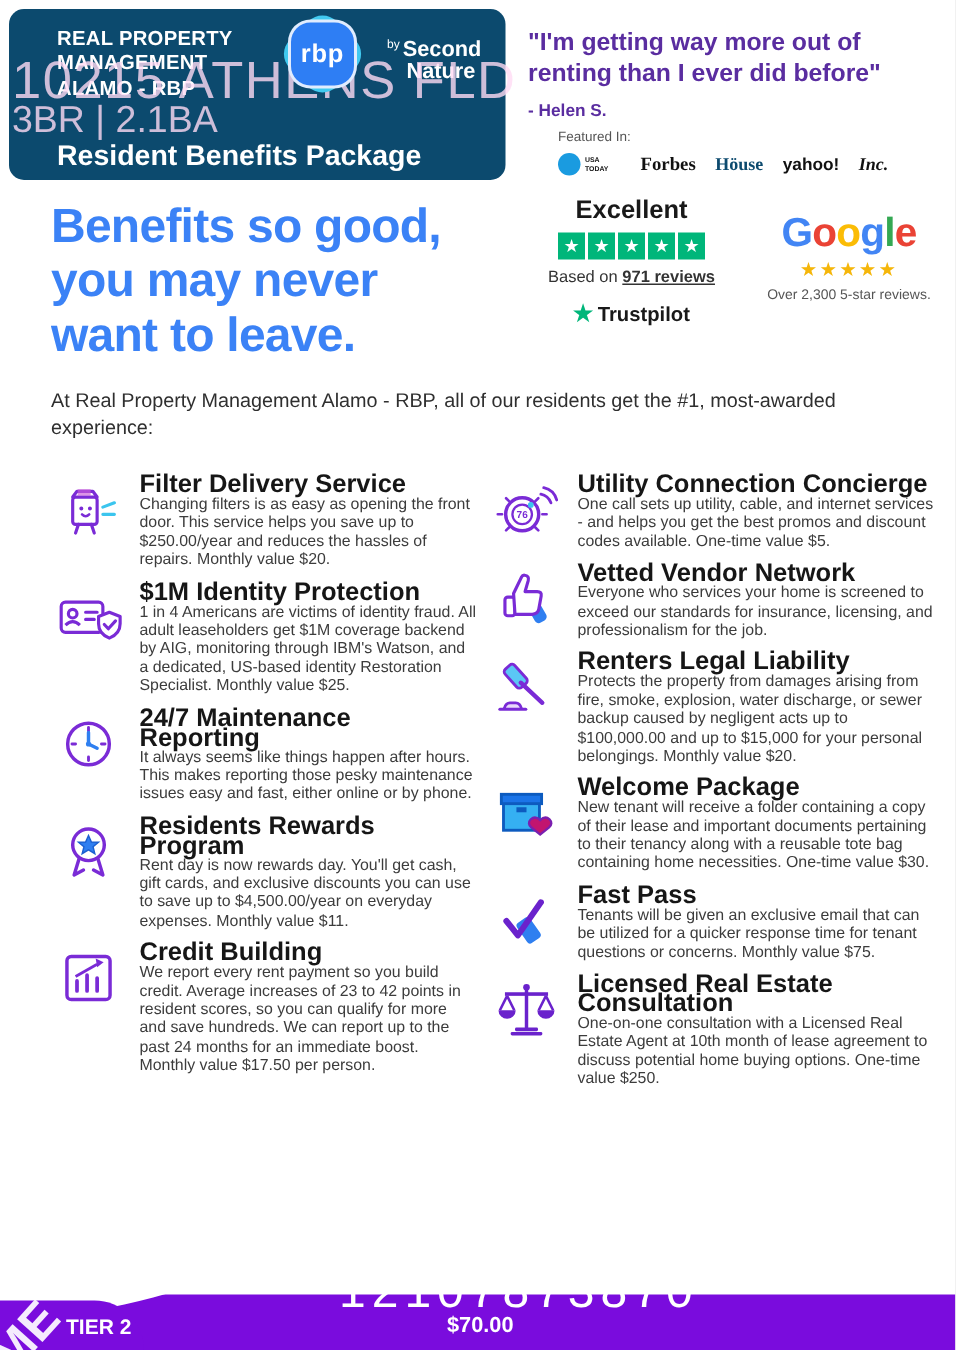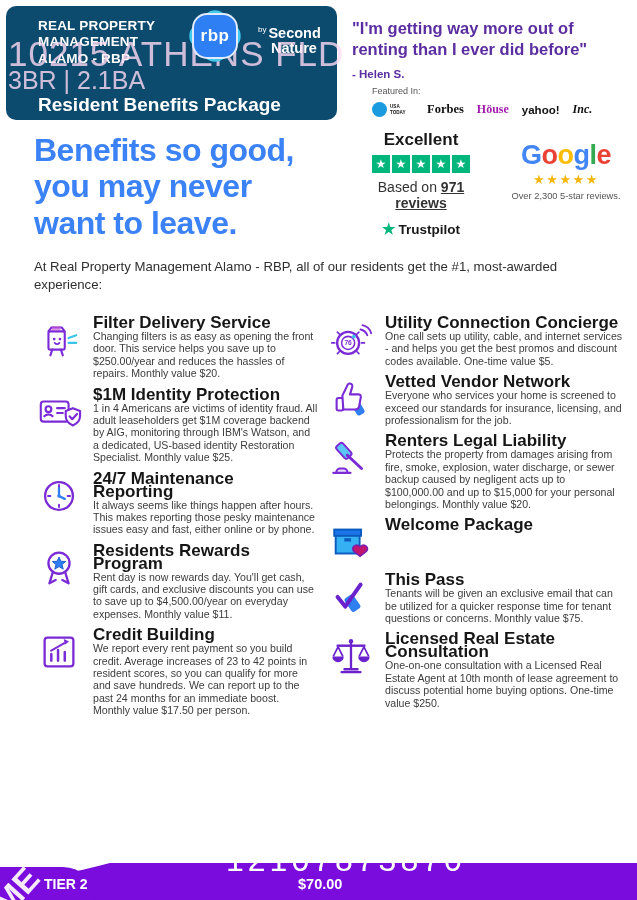--- a/index.html
+++ b/index.html
@@ -36,31 +36,31 @@
   .testimonial{position:absolute;left:352px;top:18px;width:282px;}
   .quote{color:#5a2da0;font-weight:bold;font-size:16.5px;line-height:1.3;}
   .author{color:#5a2da0;font-weight:bold;font-size:11.5px;margin-top:7px;}
   .featured{position:absolute;left:372px;top:86px;width:258px;}
   .featured-label{font-size:9px;color:#555;}
   .logo-row{display:flex;align-items:center;gap:13px;margin-top:6px;}
   .usat{display:flex;align-items:center;gap:3px;}
   .usat-circle{width:15px;height:15px;border-radius:50%;background:#1a9be0;}
   .usat-txt{font-size:4.6px;font-weight:bold;color:#111;width:24px;line-height:1.15;}
   .lg-serif{font-family:"Liberation Serif",serif;font-weight:bold;font-size:12.5px;color:#111;}
-  .lg-house{font-family:"Liberation Serif",serif;font-weight:bold;font-size:12px;color:#a21caf;}
+  .lg-house{font-family:"Liberation Serif",serif;font-weight:bold;font-size:12px;color:#0c4a6e;}
   .lg-yahoo{font-weight:bold;font-size:11.5px;color:#111;}
   .lg-inc{font-family:"Liberation Serif",serif;font-weight:bold;font-style:italic;font-size:12px;color:#111;}
 
   
   .tp-block{position:absolute;left:354px;top:130px;width:134px;text-align:center;}
   .tp-heading{font-size:17px;font-weight:bold;color:#191919;}
   .tp-stars{display:flex;justify-content:center;gap:2px;margin-top:5px;}
   .tp-star{width:18px;height:18px;background:#00b67a;color:#fff;font-size:12px;
            display:flex;align-items:center;justify-content:center;}
-  .tp-based{font-size:14px;color:#333;margin-top:6px;}
+  .tp-based{font-size:11px;color:#333;margin-top:6px;}
   .tp-based b{text-decoration:underline;}
   .tp-brand{margin-top:9px;font-size:13.5px;font-weight:bold;color:#191919;}
   .tp-brand .tp-glyph{color:#00b67a;font-size:15px;margin-right:3px;}
   .gg-block{position:absolute;left:498px;top:140px;width:136px;text-align:center;}
   .gg-word{font-size:27px;font-weight:bold;letter-spacing:-.5px;}
   .gg-word .c1{color:#4285F4}.gg-word .c2{color:#EA4335}.gg-word .c3{color:#FBBC05}
   .gg-word .c4{color:#4285F4}.gg-word .c5{color:#34A853}.gg-word .c6{color:#EA4335}
   .gg-stars{color:#f5b60a;font-size:13px;letter-spacing:1.5px;margin-top:1px;}
   .gg-caption{font-size:9.3px;color:#555;margin-top:4px;}
 
@@ -317,32 +317,33 @@
         <div class="b-icon">
           <svg viewBox="0 0 48 48">
               <rect x="8" y="17" width="25" height="19" fill="#35b0f2" stroke="#0d5bbf" stroke-width="2"></rect>
               <rect x="6.5" y="11" width="28" height="6.5" fill="#1b74e8" stroke="#0d5bbf" stroke-width="2"></rect>
               <rect x="17" y="20" width="7" height="3.5" fill="#0d5bbf"></rect>
               <path d="M33.5 29 q-3.5 -3.5 -6.5 -0.6 q-2.7 2.8 0.3 5.6 l6.2 5 l6.2 -5 q3 -2.8 0.3 -5.6 q-3 -2.9 -6.5 0.6 z" fill="#c2156f" stroke="#7a1fb0" stroke-width="1.6"></path>
             </svg>
         </div>
         <div>
           <div class="b-title">Welcome Package</div>
+          <div class="b-body">New tenant will receive a folder containing a copy of their lease and important documents pertaining to their tenancy along with a reusable tote bag containing home necessities. One-time value $30.</div>
         </div>
       </div>
 
       <div class="b-item">
         <div class="b-icon">
           <svg viewBox="0 0 48 48">
               <rect x="20" y="22" width="11" height="17" rx="2.5" fill="#2f7ff0" transform="rotate(-35 25.5 30.5)"></rect>
               <path d="M10 24 l8 10 L34 11" fill="none" stroke="#6a22cc" stroke-width="4.2" stroke-linecap="round" stroke-linejoin="round"></path>
             </svg>
         </div>
         <div>
-          <div class="b-title">This Pass</div>
+          <div class="b-title">Fast Pass</div>
           <div class="b-body">Tenants will be given an exclusive email that can be utilized for a quicker response time for tenant questions or concerns. Monthly value $75.</div>
         </div>
       </div>
 
       <div class="b-item">
         <div class="b-icon">
           <svg viewBox="0 0 48 48">
               <g fill="#6a22cc">
                 <rect x="22.8" y="8" width="2.4" height="29"></rect>
                 <rect x="9" y="12" width="30" height="2.5"></rect>

